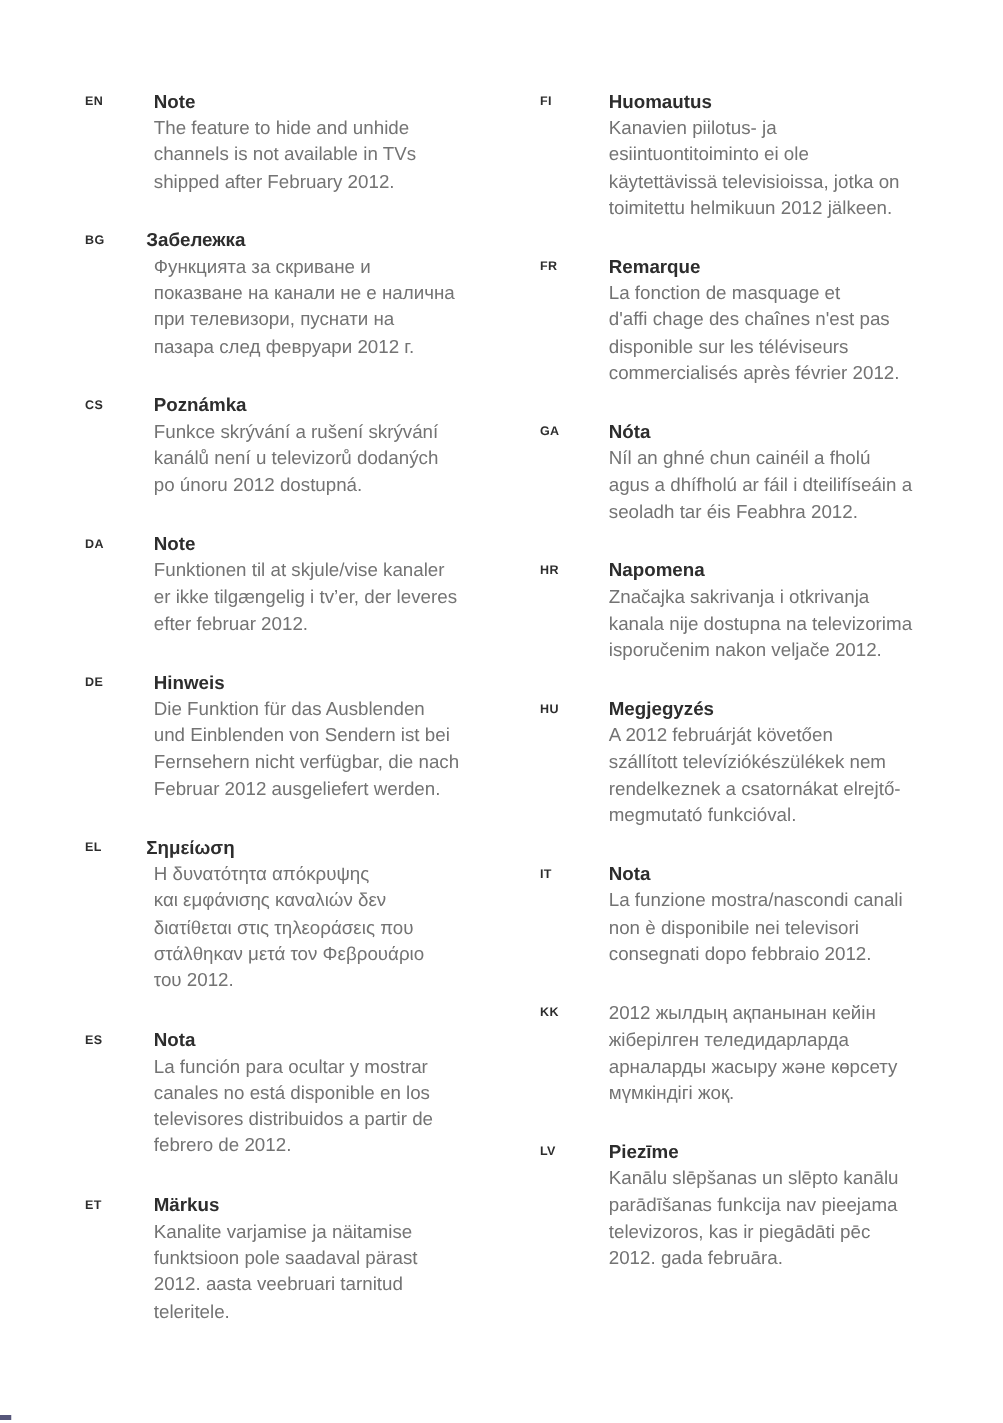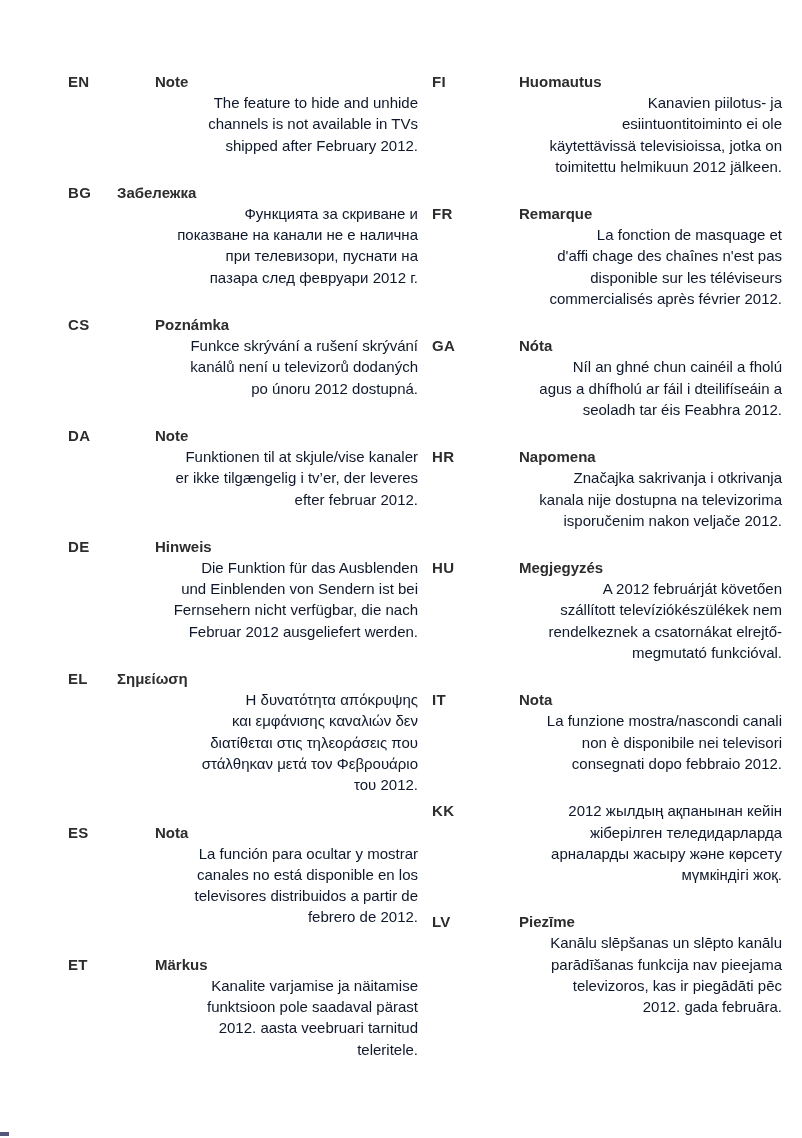--- a/index.html
+++ b/index.html
@@ -11,34 +11,34 @@
     position: relative;
     overflow: hidden;
   }
   .page { position: absolute; inset: 0; background: #fff; }
   .col { position: absolute; top: 71px; width: 350px; }
   .col-left  { left: 68px; }
   .col-right { left: 432px; }
   .section { position: relative; margin-bottom: 26px; }
   .lang-code {
     position: absolute; left: 0; top: 0;
-    font-size: 15px; font-weight: bold; color: #2d2d2d;
+    font-size: 10px; font-weight: bold; color: #2d2d2d;
     line-height: 21px; letter-spacing: 0.3px;
   }
   .heading {
-    margin-left: 87px;
+    margin-left: 55px;
     font-size: 15px; font-weight: bold; color: #2d2d2d;
     line-height: 21px;
   }
   .section.compact .heading { margin-left: 49px; }
   .body-text {
-    font-size: 15px; color: #0f172a;
+    margin-left: 55px;
+    font-size: 15px; color: #737373;
     line-height: 21.3px;
     white-space: pre-line;
-    text-align: right;
   }
   .page-edge-mark {
     position: absolute; left: 0; bottom: 2px;
     width: 9px; height: 4px;
     background: #56567a;
   }
 </style>
 </head>
 <body>
 

